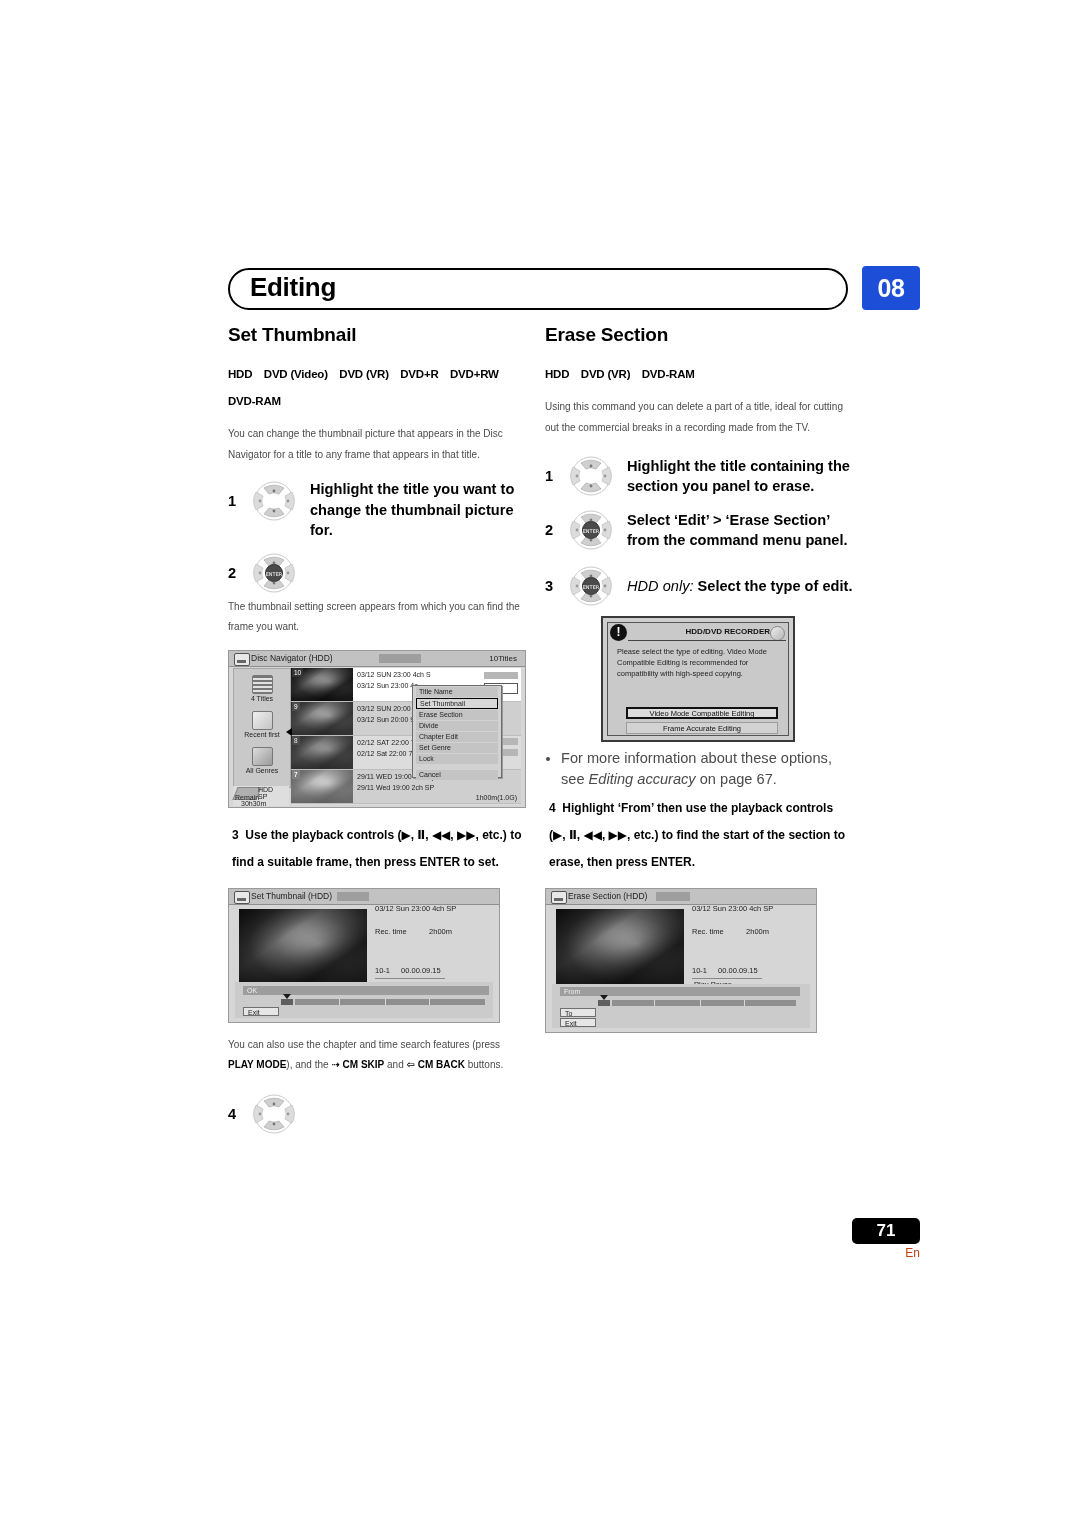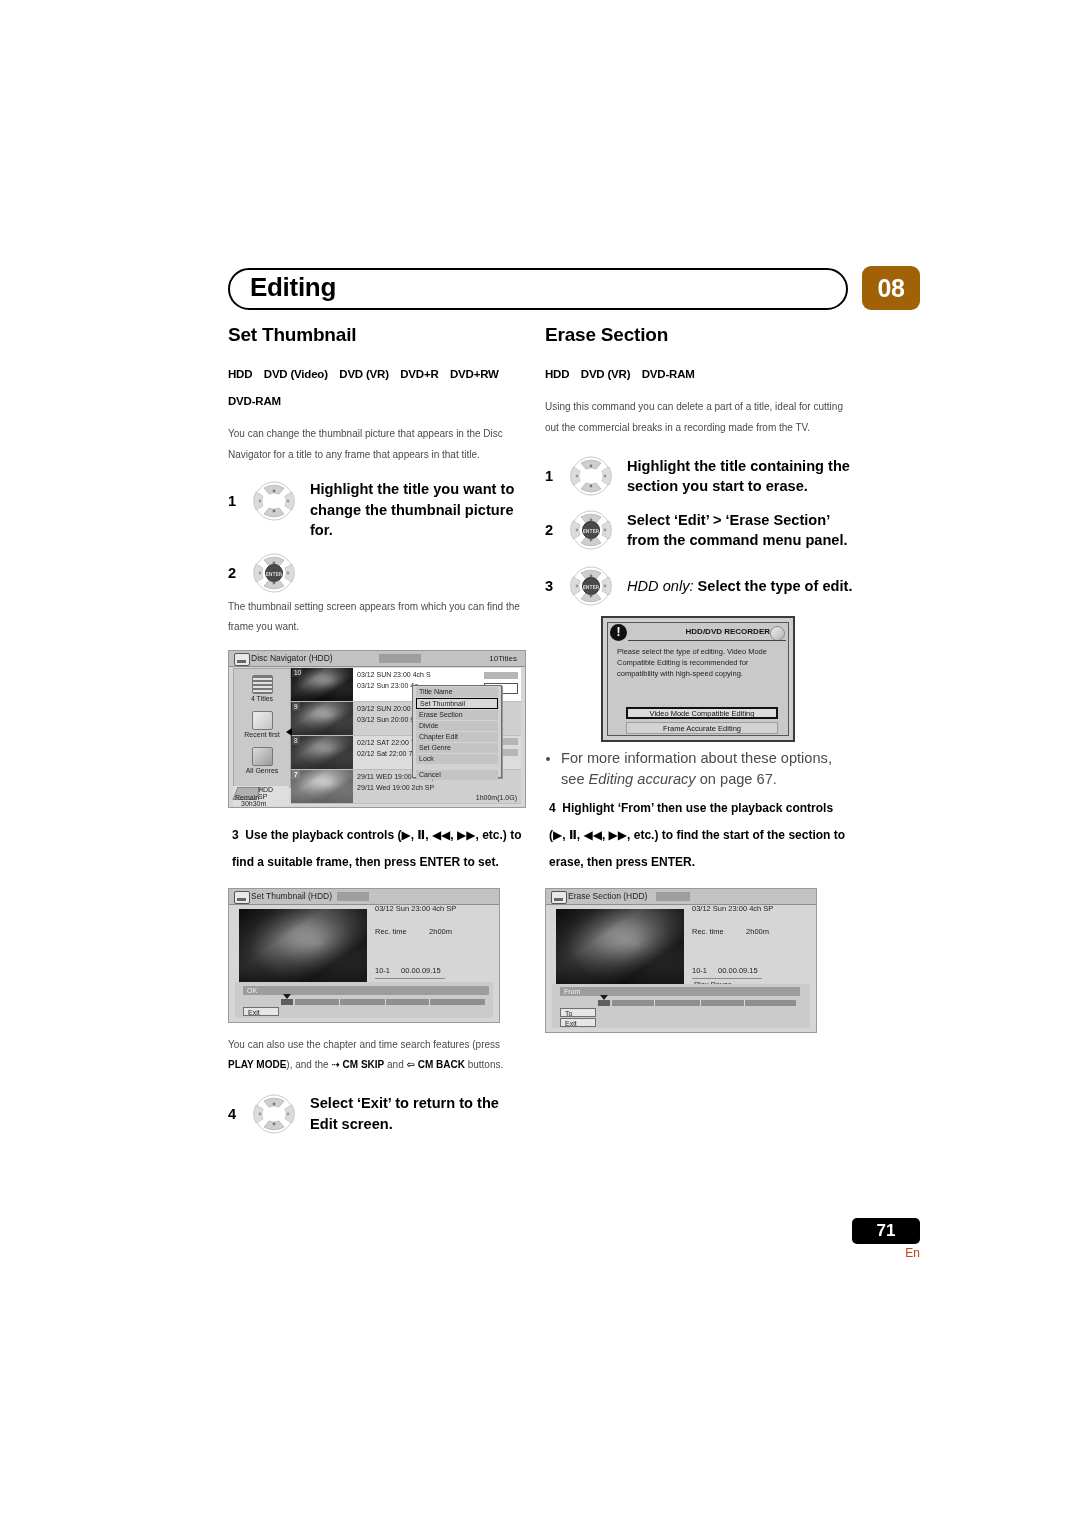--- a/index.html
+++ b/index.html
@@ -7,21 +7,21 @@
        font-family:"Liberation Sans","DejaVu Sans",sans-serif;
        -webkit-font-smoothing:antialiased;}
   .page{position:absolute;left:0;top:0;width:1080px;height:1528px;overflow:hidden;}
 
   
   .hdr{position:absolute;left:228px;top:268px;width:620px;height:42px;
        border:2px solid #000;border-radius:21px;box-sizing:border-box;}
   .hdr-title{position:absolute;left:250px;top:272px;font-size:26px;font-weight:bold;
              letter-spacing:-0.3px;color:#000;}
   .chap-badge{position:absolute;left:862px;top:266px;width:58px;height:44px;
-              background:#a16207;border-radius:9px;color:#fff;font-size:25px;font-weight:bold;
+              background:#1d4ed8;border-radius:4px;color:#fff;font-size:25px;font-weight:bold;
               display:flex;align-items:center;justify-content:center;letter-spacing:-0.5px;}
 
   
   .colL{position:absolute;left:228px;top:324px;width:300px;}
   .colR{position:absolute;left:545px;top:324px;width:310px;}
 
   h2.sect{font-size:19px;font-weight:bold;margin:0 0 14px 0;color:#000;letter-spacing:-0.2px;}
 
   
   .badges{margin:0 0 10px 0;line-height:26px;}
@@ -348,21 +348,20 @@
             <path d="M16 35 A19 19 0 0 0 36 35 L31 29 A11 11 0 0 1 21 29 Z" fill="#cfcfcf" stroke="#aaa" stroke-width="0.7"></path>
             <path d="M8 13 A19 19 0 0 0 8 31 L15 27 A11 11 0 0 1 15 17 Z" fill="#dcdcdc" stroke="#bbb" stroke-width="0.7"></path>
             <path d="M44 13 A19 19 0 0 1 44 31 L37 27 A11 11 0 0 0 37 17 Z" fill="#dcdcdc" stroke="#bbb" stroke-width="0.7"></path>
             <circle cx="26" cy="12" r="1.4" fill="#777"></circle>
             <circle cx="26" cy="32" r="1.4" fill="#777"></circle>
             <circle cx="12" cy="22" r="1.4" fill="#999"></circle>
             <circle cx="40" cy="22" r="1.4" fill="#999"></circle>
           </svg>
         </span>
       </span>
-      <span class="txt">Select ‘Exit’ to return to the Edit screen.</span>
     </div>
   </div>
 
   <div class="colR">
 
     <h2 class="sect">Erase Section</h2>
 
     <div class="badges">
       <span class="badge">HDD</span>
       <span class="badge">DVD (VR)</span>
@@ -381,21 +380,21 @@
             <path d="M16 35 A19 19 0 0 0 36 35 L31 29 A11 11 0 0 1 21 29 Z" fill="#cfcfcf" stroke="#aaa" stroke-width="0.7"></path>
             <path d="M8 13 A19 19 0 0 0 8 31 L15 27 A11 11 0 0 1 15 17 Z" fill="#dcdcdc" stroke="#bbb" stroke-width="0.7"></path>
             <path d="M44 13 A19 19 0 0 1 44 31 L37 27 A11 11 0 0 0 37 17 Z" fill="#dcdcdc" stroke="#bbb" stroke-width="0.7"></path>
             <circle cx="26" cy="12" r="1.4" fill="#777"></circle>
             <circle cx="26" cy="32" r="1.4" fill="#777"></circle>
             <circle cx="12" cy="22" r="1.4" fill="#999"></circle>
             <circle cx="40" cy="22" r="1.4" fill="#999"></circle>
           </svg>
         </span>
       </span>
-      <span class="txt">Highlight the title containing the section you start to erase.</span>
+      <span class="txt">Highlight the title containing the section you panel to erase.</span>
     </div>
 
     <div class="steprow" style="margin-top:10px">
       <span class="n">2</span>
       <span class="dwrap">
         <span class="dial">
           <svg width="52" height="44" viewBox="0 0 52 44">
             <circle cx="26" cy="22" r="19" fill="none" stroke="#c9c9c9" stroke-width="1"></circle>
             <path d="M16 9 A19 19 0 0 1 36 9 L31 15 A11 11 0 0 0 21 15 Z" fill="#cfcfcf" stroke="#aaa" stroke-width="0.7"></path>
             <path d="M16 35 A19 19 0 0 0 36 35 L31 29 A11 11 0 0 1 21 29 Z" fill="#cfcfcf" stroke="#aaa" stroke-width="0.7"></path>

